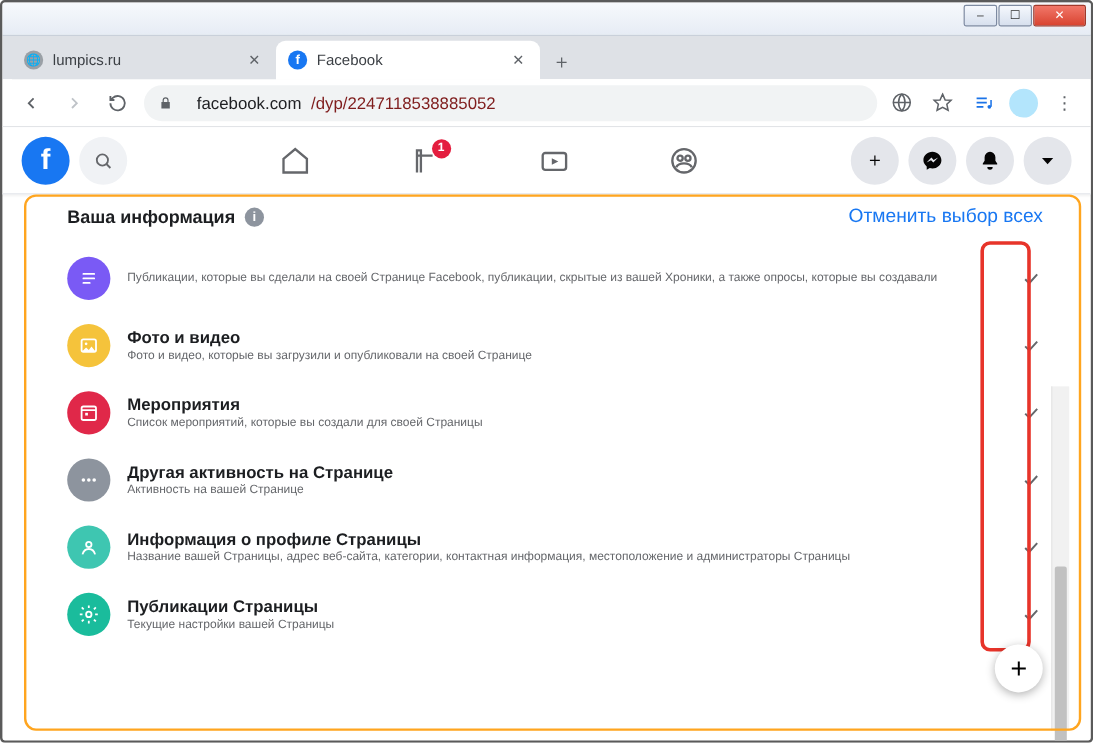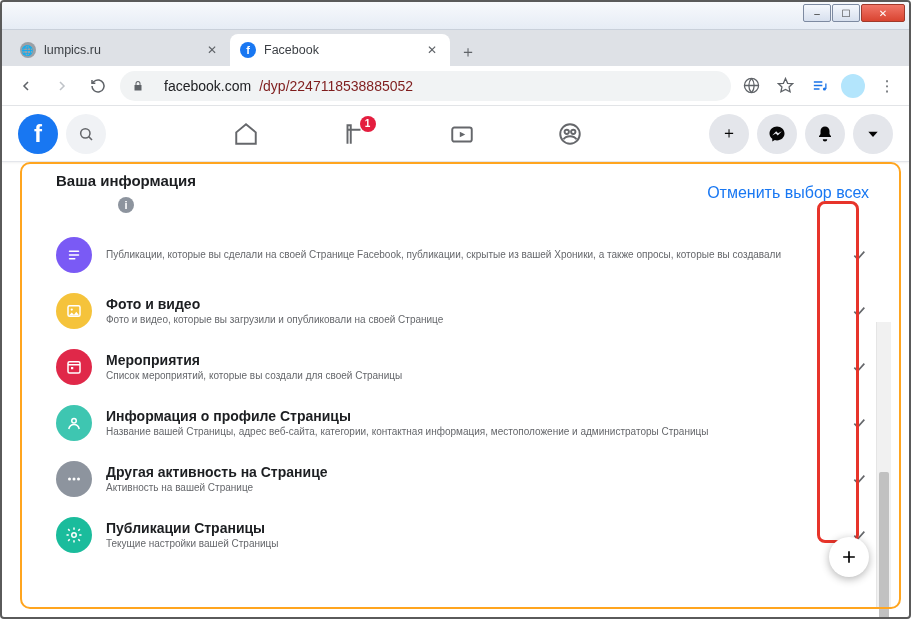--- a/index.html
+++ b/index.html
@@ -43,21 +43,21 @@
   .fb-center { flex:1; display:flex; justify-content:center; gap:68px;}
   .fb-center-item { width:40px; height:40px; display:flex; align-items:center; justify-content:center; color:#65676b; font-size:20px; position:relative;}
   .fb-center-item .badge { position:absolute; top:2px; right:-2px; min-width:16px; height:16px; border-radius:8px; background:#e41e3f; color:#fff; font-size:10px; display:flex; align-items:center; justify-content:center; padding:0 3px; font-weight:600;}
   .fb-right { display:flex; gap:8px;}
   .fb-right-btn { width:40px; height:40px; border-radius:50%; background:#e4e6eb; display:flex; align-items:center; justify-content:center; color:#050505; font-size:16px;}
 
   
   .content-wrap { position:absolute; left:0; right:0; top:160px; bottom:0; display:flex;}
   .content { flex:1; padding:0 40px 0 54px; overflow:hidden;}
   .section-head { display:flex; align-items:center; justify-content:space-between; padding:10px 0 14px;}
-  .section-head .left { display:flex; align-items:center; gap:8px; font-size:15px; font-weight:600; color:#1c1e21;flex-direction:column;}
+  .section-head .left { display:flex; align-items:center; gap:8px; font-size:15px; font-weight:600; color:#1c1e21;}
   .info-i { width:16px; height:16px; border-radius:50%; background:#8d949e; color:#fff; font-size:11px; display:flex; align-items:center; justify-content:center; font-weight:700;}
   .deselect { color:#1877f2; font-size:16px; font-weight:500;}
 
   .item { display:flex; align-items:center; padding:10px 0; gap:14px;}
   .item-icon { width:36px; height:36px; border-radius:50%; display:flex; align-items:center; justify-content:center; color:#fff; font-size:16px; flex-shrink:0;}
   .item-body { flex:1; min-width:0;}
   .item-title { font-size:14px; font-weight:600; color:#1c1e21; margin-bottom:1px;}
   .item-desc { font-size:10px; color:#65676b; line-height:1.35;}
   .item-check { width:20px; height:20px; display:flex; align-items:center; justify-content:center; color:#65676b; font-size:14px; flex-shrink:0;}
 
@@ -261,47 +261,47 @@
               <div class="item-title">Мероприятия</div>
               <div class="item-desc">Список мероприятий, которые вы создали для своей Страницы</div>
             </div>
             <div class="item-check">
               <svg width="16" height="16" viewBox="0 0 24 24" fill="none" stroke="currentColor" stroke-width="2.5">
                 <polyline points="5 13 10 18 20 7"></polyline>
               </svg>
             </div>
           </div>
           <div class="item">
-            <div class="item-icon" style="background:#3ec6b1">
-              <svg width="18" height="18" viewBox="0 0 24 24" fill="#fff">
-                <circle cx="12" cy="9" r="3" fill="none" stroke="#fff" stroke-width="2"></circle>
-                <path d="M5 20c1-4 4-6 7-6s6 2 7 6" fill="none" stroke="#fff" stroke-width="2"></path>
-              </svg>
-            </div>
-            <div class="item-body">
-              <div class="item-title">Информация о профиле Страницы</div>
-              <div class="item-desc">Название вашей Страницы, адрес веб-сайта, категории, контактная информация, местоположение и администраторы Страницы</div>
-            </div>
-            <div class="item-check">
-              <svg width="16" height="16" viewBox="0 0 24 24" fill="none" stroke="currentColor" stroke-width="2.5">
-                <polyline points="5 13 10 18 20 7"></polyline>
-              </svg>
-            </div>
-          </div>
-          <div class="item">
             <div class="item-icon" style="background:#8d949e">
               <svg width="18" height="18" viewBox="0 0 24 24" fill="#fff">
                 <circle cx="6" cy="12" r="2"></circle>
                 <circle cx="12" cy="12" r="2"></circle>
                 <circle cx="18" cy="12" r="2"></circle>
               </svg>
             </div>
             <div class="item-body">
               <div class="item-title">Другая активность на Странице</div>
               <div class="item-desc">Активность на вашей Странице</div>
+            </div>
+            <div class="item-check">
+              <svg width="16" height="16" viewBox="0 0 24 24" fill="none" stroke="currentColor" stroke-width="2.5">
+                <polyline points="5 13 10 18 20 7"></polyline>
+              </svg>
+            </div>
+          </div>
+          <div class="item">
+            <div class="item-icon" style="background:#3ec6b1">
+              <svg width="18" height="18" viewBox="0 0 24 24" fill="#fff">
+                <circle cx="12" cy="9" r="3" fill="none" stroke="#fff" stroke-width="2"></circle>
+                <path d="M5 20c1-4 4-6 7-6s6 2 7 6" fill="none" stroke="#fff" stroke-width="2"></path>
+              </svg>
+            </div>
+            <div class="item-body">
+              <div class="item-title">Информация о профиле Страницы</div>
+              <div class="item-desc">Название вашей Страницы, адрес веб-сайта, категории, контактная информация, местоположение и администраторы Страницы</div>
             </div>
             <div class="item-check">
               <svg width="16" height="16" viewBox="0 0 24 24" fill="none" stroke="currentColor" stroke-width="2.5">
                 <polyline points="5 13 10 18 20 7"></polyline>
               </svg>
             </div>
           </div>
           <div class="item">
             <div class="item-icon" style="background:#1abc9c">
               <svg width="18" height="18" viewBox="0 0 24 24" fill="none" stroke="#fff" stroke-width="2">

